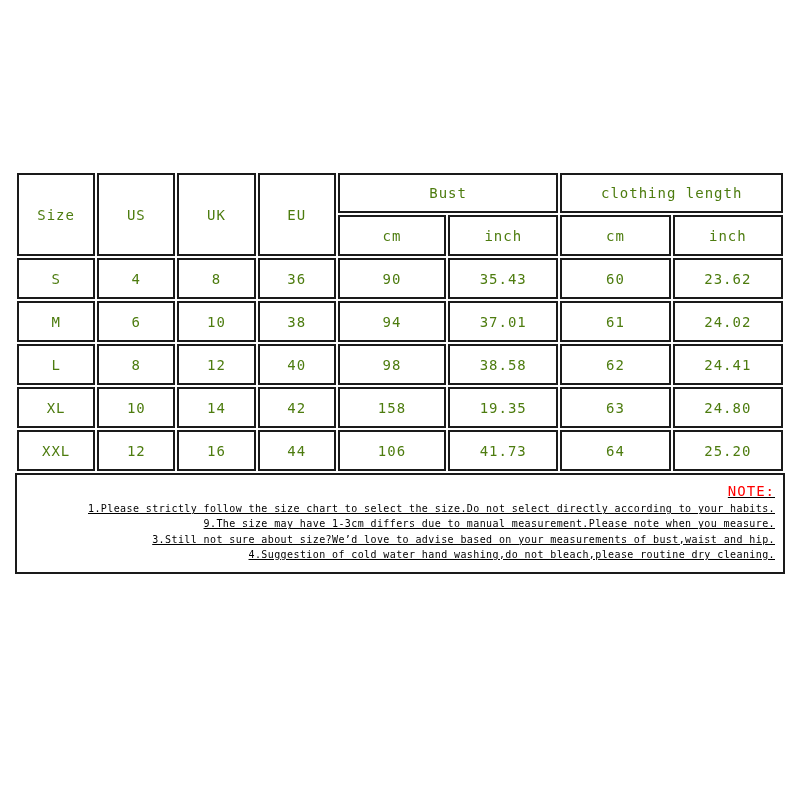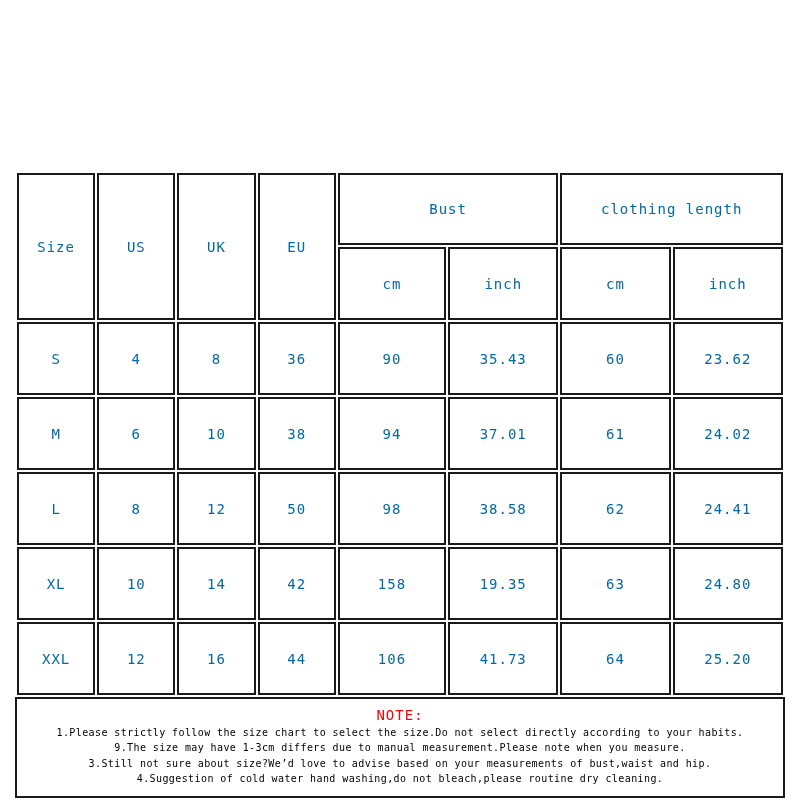--- a/index.html
+++ b/index.html
@@ -31,45 +31,46 @@
   }
 
   table.size-table td,
   table.size-table th {
     border: 2px solid #1a1a1a;
     text-align: center;
     vertical-align: middle;
     font-weight: normal;
     font-size: 14px;
     letter-spacing: 1px;
-    padding: 16px;
+    padding: 0;
     background: #ffffff;
-    color: #0369a1;
+    color: #4d7c0f;
   }
 
   
   col.c-size   { width: 78px; }
   col.c-us     { width: 78px; }
   col.c-uk     { width: 78px; }
   col.c-eu     { width: 78px; }
   col.c-bcm    { width: 108px; }
   col.c-binch  { width: 110px; }
   col.c-lcm    { width: 110px; }
   col.c-linch  { width: 110px; }
 
   .hdr-tall   { height: 77px; }
   .hdr-group  { height: 36px; }
   .hdr-sub    { height: 37px; }
   .data-row td { height: 37px; }
 
   .note-cell {
     border: 2px solid #1a1a1a;
     padding: 6px 8px 10px 8px;
-    text-align: center;
+    text-align: right;
     background: #ffffff;
+    text-decoration: underline;
   }
 
   .note-title {
     color: #ff0000;
     font-size: 14px;
     letter-spacing: 1px;
     line-height: 1.45;
   }
 
   .note-line {
@@ -130,21 +131,21 @@
         <td>38</td>
         <td>94</td>
         <td>37.01</td>
         <td>61</td>
         <td>24.02</td>
       </tr>
       <tr class="data-row">
         <td>L</td>
         <td>8</td>
         <td>12</td>
-        <td>50</td>
+        <td>40</td>
         <td>98</td>
         <td>38.58</td>
         <td>62</td>
         <td>24.41</td>
       </tr>
       <tr class="data-row">
         <td>XL</td>
         <td>10</td>
         <td>14</td>
         <td>42</td>

